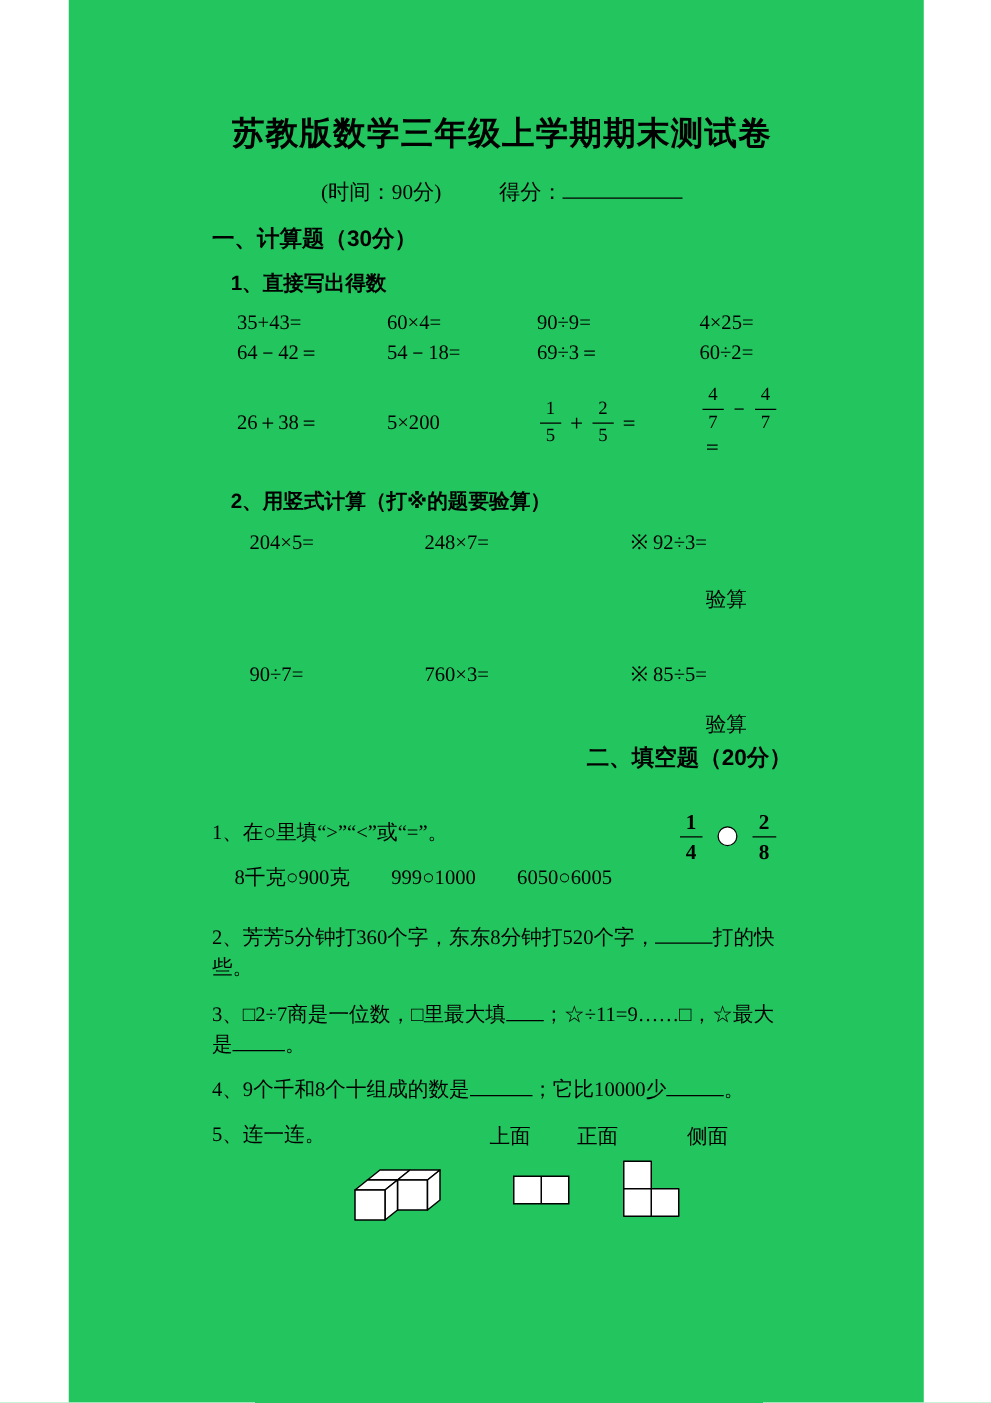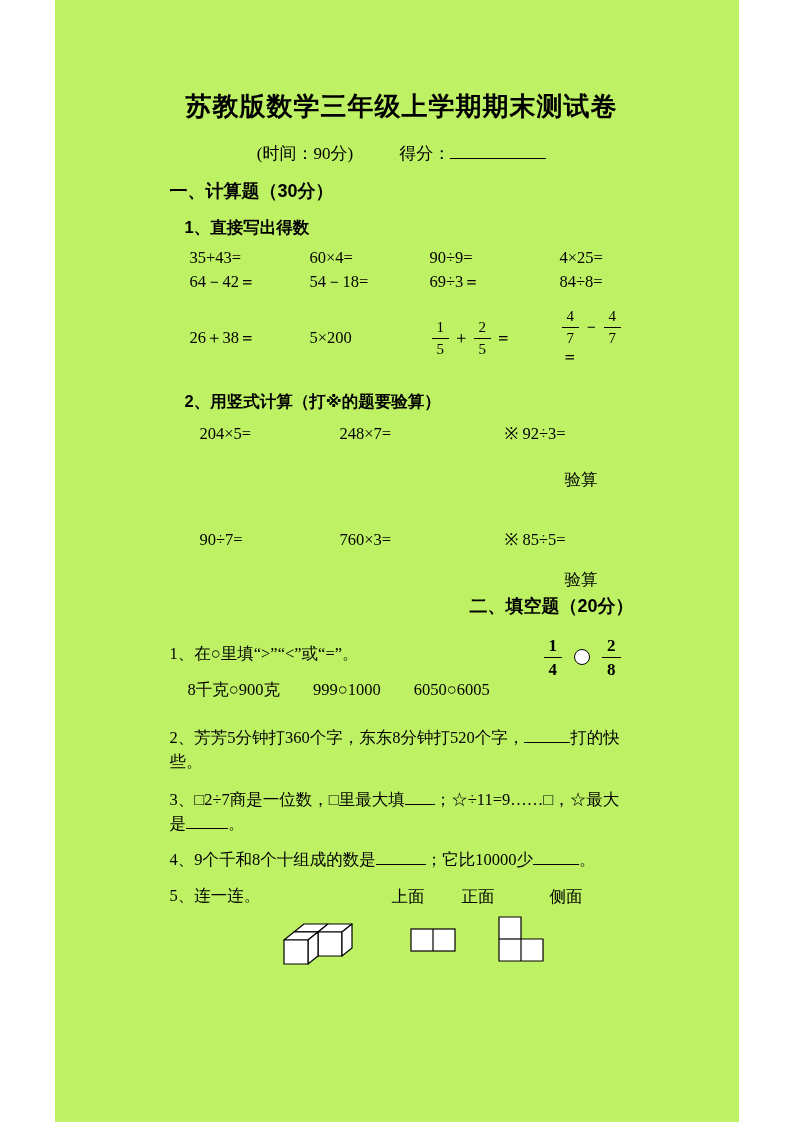--- a/index.html
+++ b/index.html
@@ -1,18 +1,18 @@
 <!DOCTYPE html>
 <html><head>
 <meta charset="utf-8">
 <style>
   * { margin:0; padding:0; box-sizing:border-box; }
   html,body { background:#ffffff; }
   .page {
-    width:684px; height:1122px; background:#bef264; position:relative;
+    width:684px; height:1122px; background:#22c55e; position:relative;
     font-family:"Liberation Serif","DejaVu Serif",serif; color:#000;
     overflow:hidden; margin:0 auto;
   }
   .content { padding:88px 105px 0 115px; }
 
   .title {
     font-family:"Liberation Sans","DejaVu Sans",sans-serif;
     font-weight:700; font-size:26px; line-height:36px; text-align:center; letter-spacing:1px;
   }
   .subtitle { margin-top:18px; text-align:center; font-size:17px; line-height:24px; }
@@ -56,21 +56,21 @@
   .vert-row {
     display:grid; grid-template-columns:140px 165px auto; padding-left:30px;
     font-size:16.5px; line-height:24px;
   }
   .v1 { margin-top:8px; }
   .v2 { margin-top:36px; }
   .check-line { margin-top:22px; margin-left:395px; font-size:16.5px; line-height:24px; }
   .check-line.c2 { margin-top:16px; }
 
   .q-line { font-size:16.5px; line-height:24px; }
-  .q1-wrap { margin-top:22px; position:relative; }
+  .q1-wrap { margin-top:34px; position:relative; }
   .q1-line2 { margin-top:12px; margin-left:18px; }
   .q2 { margin-top:24px; }
   .q3 { margin-top:14px; }
   .q4 { margin-top:12px; }
   .q5-row { margin-top:12px; position:relative; height:24px; }
 
   .cmp { position:absolute; left:372px; top:-6px; display:flex; align-items:center; gap:10px; font-weight:700; }
   .cmp .frac { font-size:17px; }
   .cmp .frac .num { border-bottom-width:1.6px; }
   .cmp-circle { width:16px; height:16px; border:1.4px solid #000; border-radius:50%; display:inline-block; background:#fff; }
@@ -104,21 +104,21 @@
     <div class="sub-heading h-sub1">1、直接写出得数</div>
 
     <div class="calc-grid">
       <span>35+43=</span>
       <span>60×4=</span>
       <span>90÷9=</span>
       <span>4×25=</span>
       <span>64－42＝</span>
       <span>54－18=</span>
       <span>69÷3＝</span>
-      <span>84÷8=</span>
+      <span>60÷2=</span>
     </div>
 
     <div class="calc-row3">
       <span>26＋38＝</span>
       <span>5×200</span>
       <span class="fracexp">
         <span class="frac"><span class="num">1</span><span class="den">5</span></span><span class="op">＋</span><span class="frac"><span class="num">2</span><span class="den">5</span></span><span class="op">＝</span>
       </span>
       <span class="fracexp">
         <span class="frac"><span class="num">4</span><span class="den">7</span></span><span class="op">－</span><span class="frac"><span class="num">4</span><span class="den">7</span></span><span class="op">＝</span>

